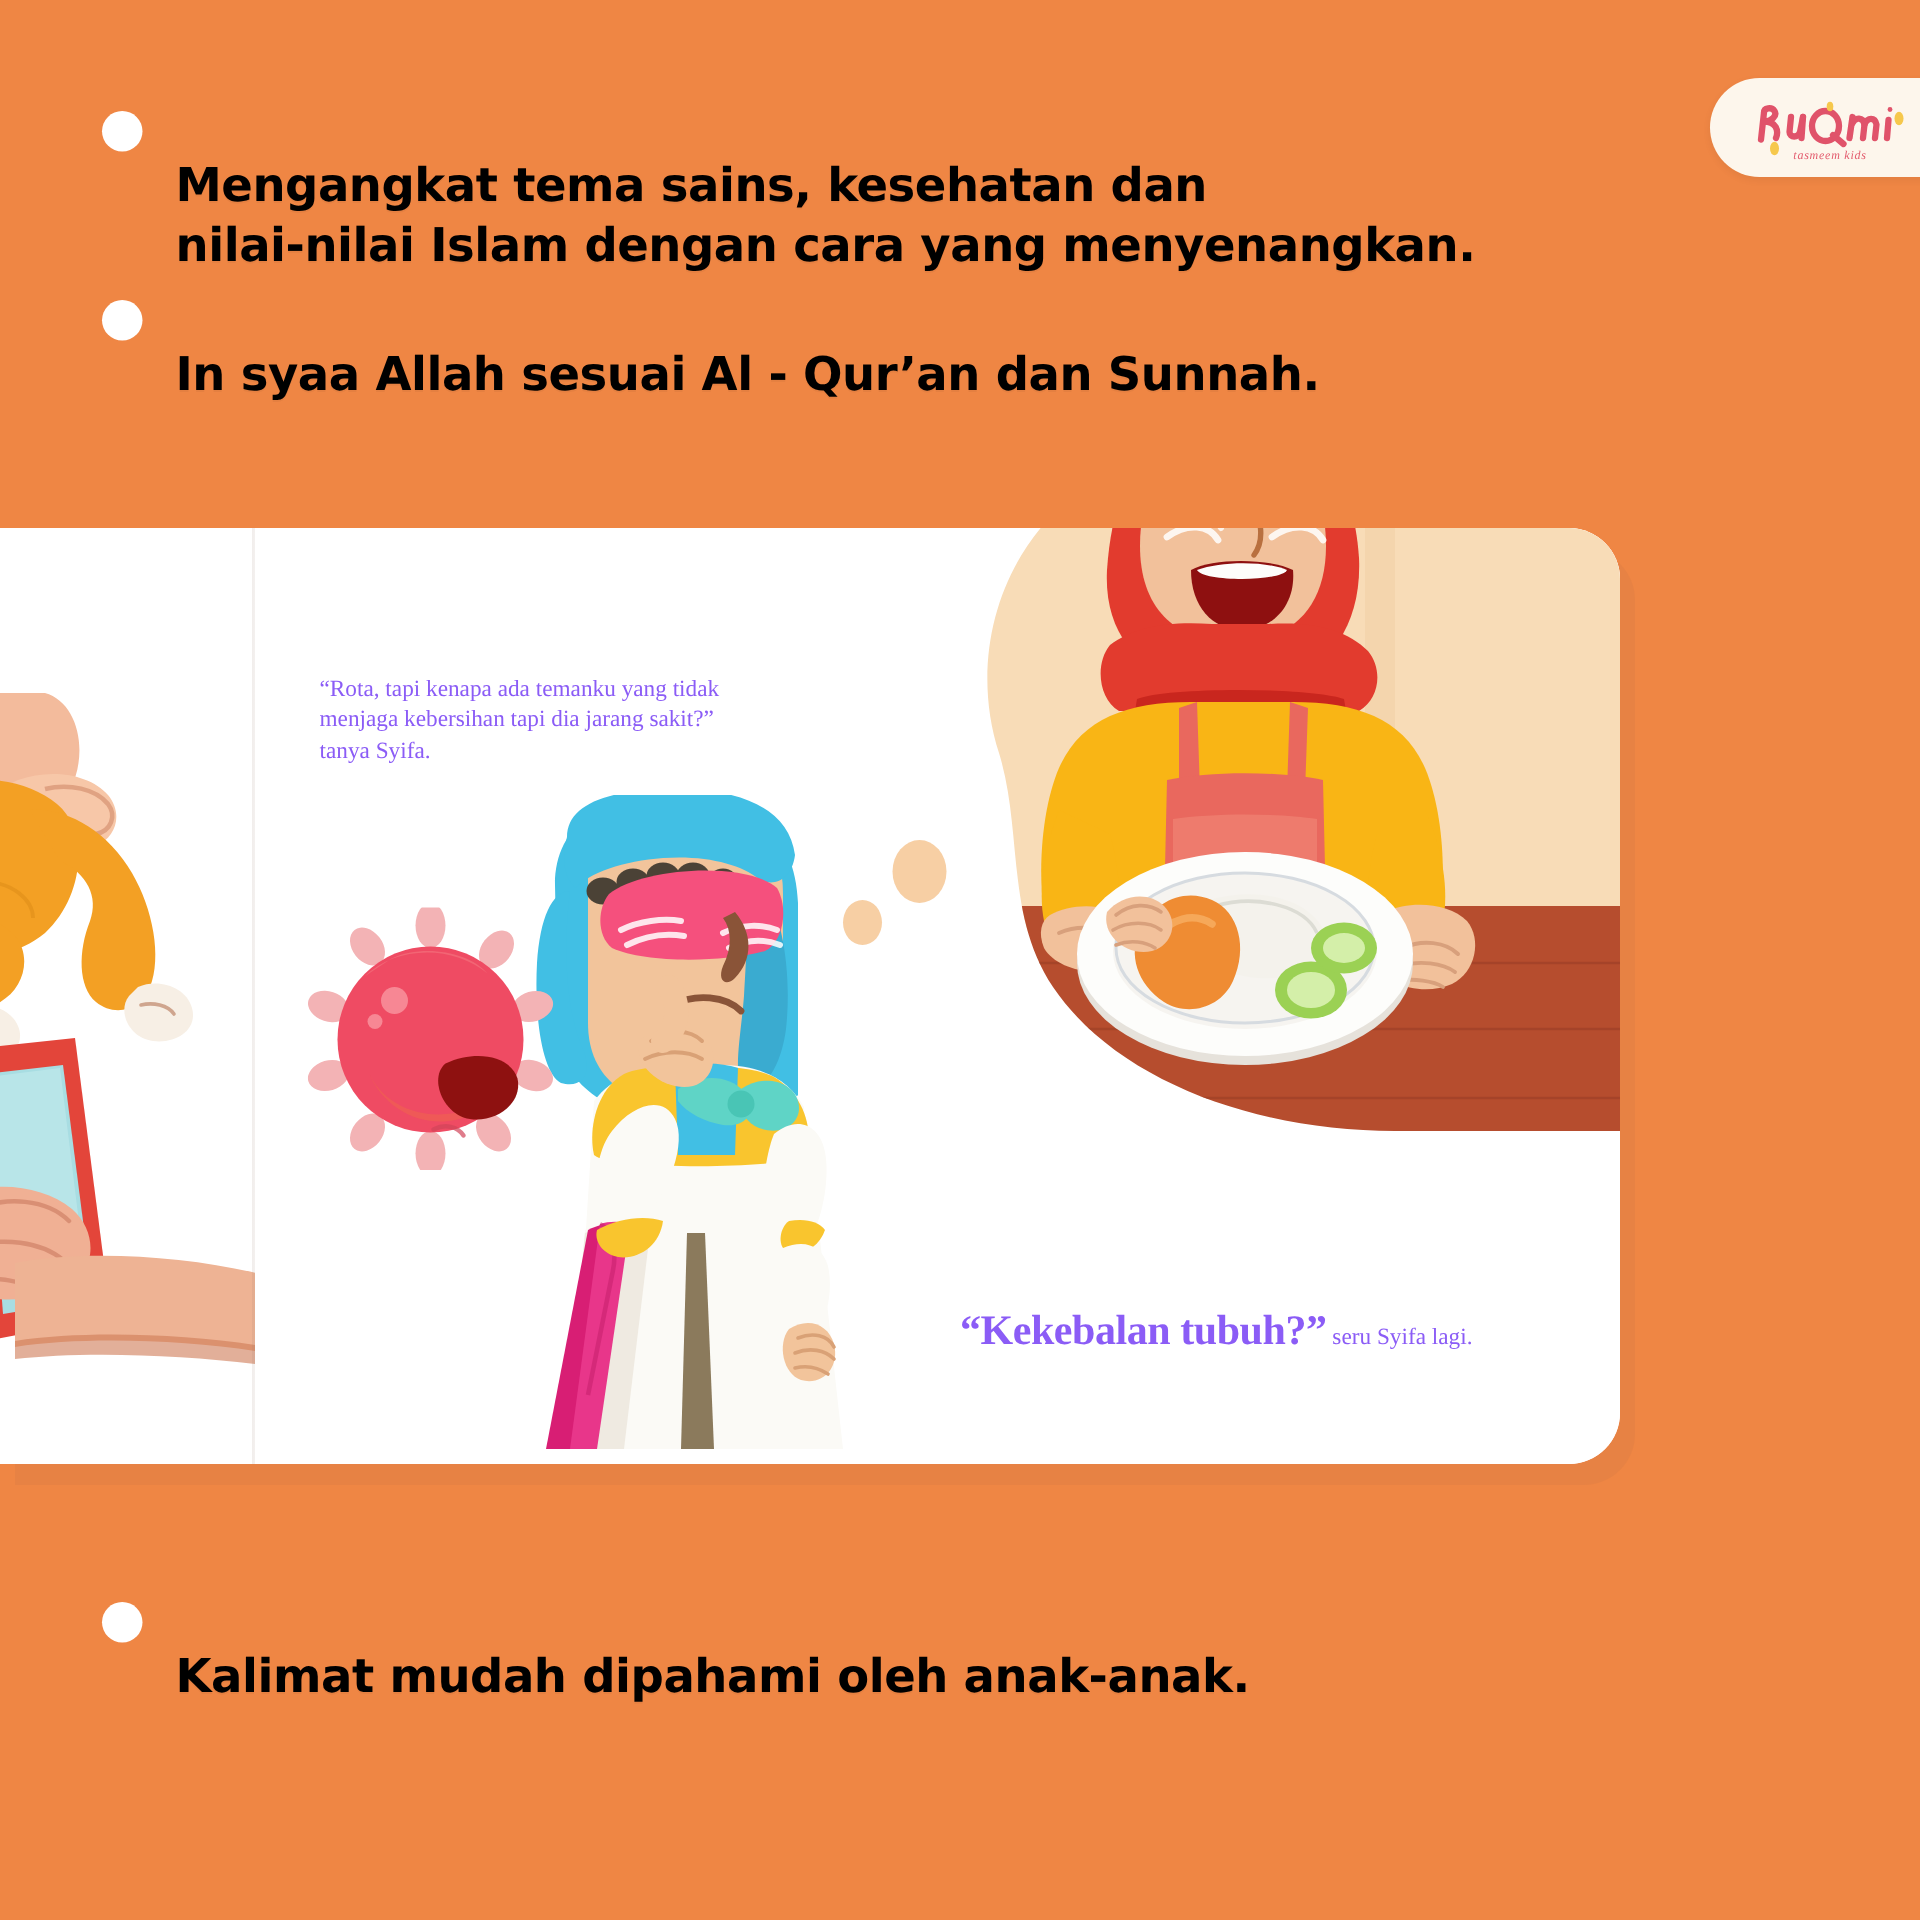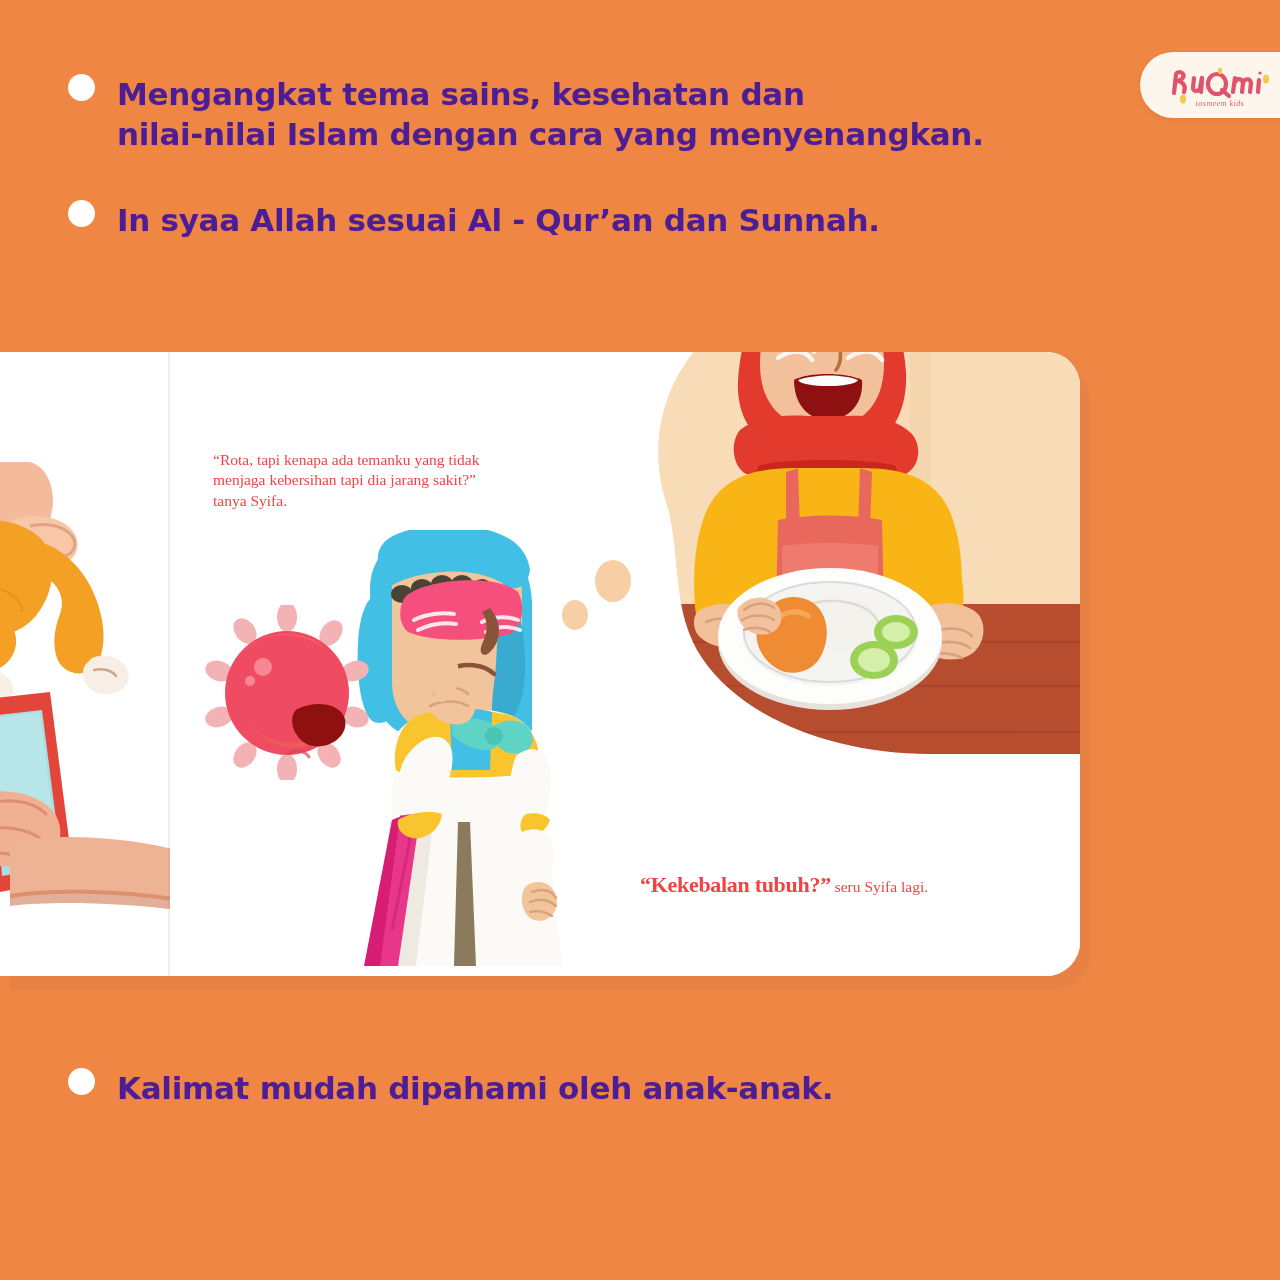--- a/index.html
+++ b/index.html
@@ -24,27 +24,28 @@
     font-family:"Liberation Serif",serif;
     font-size:8px;color:#e35c6e;letter-spacing:.5px;
     font-style:italic;margin-top:-8px;
   }
   .bullet-row{display:flex;align-items:flex-start;}
   .bullet-dot{
     width:27px;height:27px;border-radius:50%;
     background:#ffffff;flex:0 0 auto;margin-right:22px;
   }
   .bullet-text{
-    color:#4c1d95;
+    color:#000000;
     font-family:"DejaVu Sans",sans-serif;
     font-weight:bold;
     font-size:31px;
     line-height:1.30;
     letter-spacing:-0.3px;
     text-shadow:0 1px 0 rgba(0,0,0,0.04);
+    margin-top:30px;
   }
 
   #row1{position:absolute;left:68px;top:74px;}
   #row2{position:absolute;left:68px;top:200px;}
   #row3{position:absolute;left:68px;top:1068px;}
 
   
   .book{
     position:absolute;left:0;top:352px;width:1080px;height:624px;
     background:#ffffff;
@@ -79,26 +80,26 @@
   
   .bubble-scene{
     position:absolute;left:430px;top:-10px;width:480px;height:420px;
     overflow:hidden;
   }
 
   
   .story-text{
     position:absolute;
     font-family:"Liberation Serif",serif;
-    color:#ef4444;
+    color:#8b5cf6;
   }
   #text-top{left:213px;top:450px;width:300px;font-size:15.5px;line-height:1.32;}
   #text-r1{left:640px;top:810px;width:380px;font-size:15.5px;line-height:1.38;}
   #text-r2{left:640px;top:872px;width:380px;font-size:15.5px;}
-  #text-r2 .big{font-size:22px;font-weight:bold;letter-spacing:-0.3px;}
+  #text-r2 .big{font-size:28px;font-weight:bold;letter-spacing:-0.3px;}
   #text-r3{left:640px;top:916px;width:380px;font-size:15.5px;}
 
   
   .girl{position:absolute;left:330px;top:530px;width:260px;height:450px;}
   .virus{position:absolute;left:205px;top:605px;width:165px;height:175px;}
   .thought-dot{position:absolute;border-radius:50%;background:#f7cfa4;}
   #dot-small{left:562px;top:600px;width:26px;height:30px;}
   #dot-big{left:595px;top:560px;width:36px;height:42px;}
 </style>
 </head>

